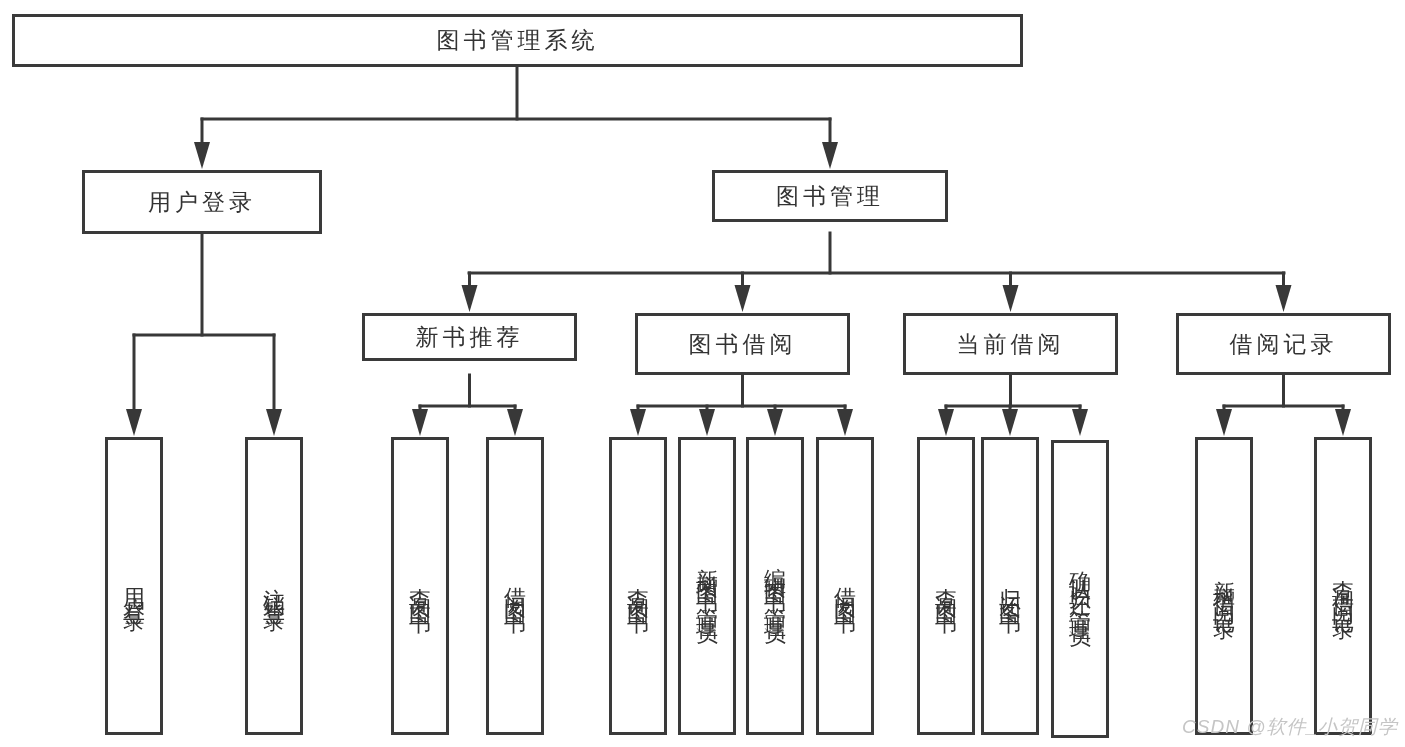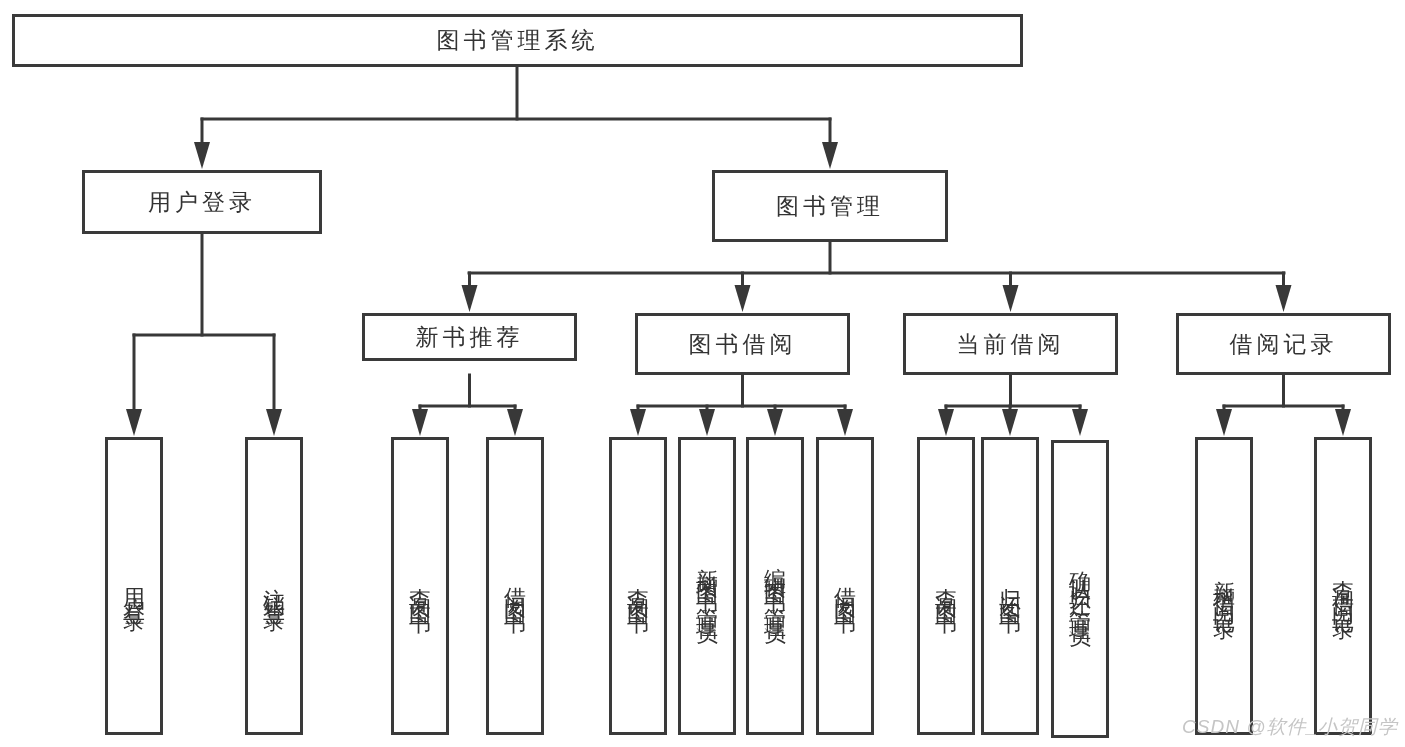--- a/index.html
+++ b/index.html
@@ -131,21 +131,21 @@
     </g>
   </svg>
 
   <div class="node hbox" style="left:12px; top:14px; width:1011px; height:53px;">
     <span class="label">图书管理系统</span>
   </div>
 
   <div class="node hbox" style="left:82px; top:170px; width:240px; height:64px;">
     <span class="label">用户登录</span>
   </div>
-  <div class="node hbox" style="left:712px; top:170px; width:236px; height:72px;">
+  <div class="node hbox" style="left:712px; top:170px; width:236px; height:52px;">
     <span class="label">图书管理</span>
   </div>
 
   <div class="node hbox" style="left:362px; top:313px; width:215px; height:48px;">
     <span class="label">新书推荐</span>
   </div>
   <div class="node hbox" style="left:635px; top:313px; width:215px; height:62px;">
     <span class="label">图书借阅</span>
   </div>
   <div class="node hbox" style="left:903px; top:313px; width:215px; height:62px;">

